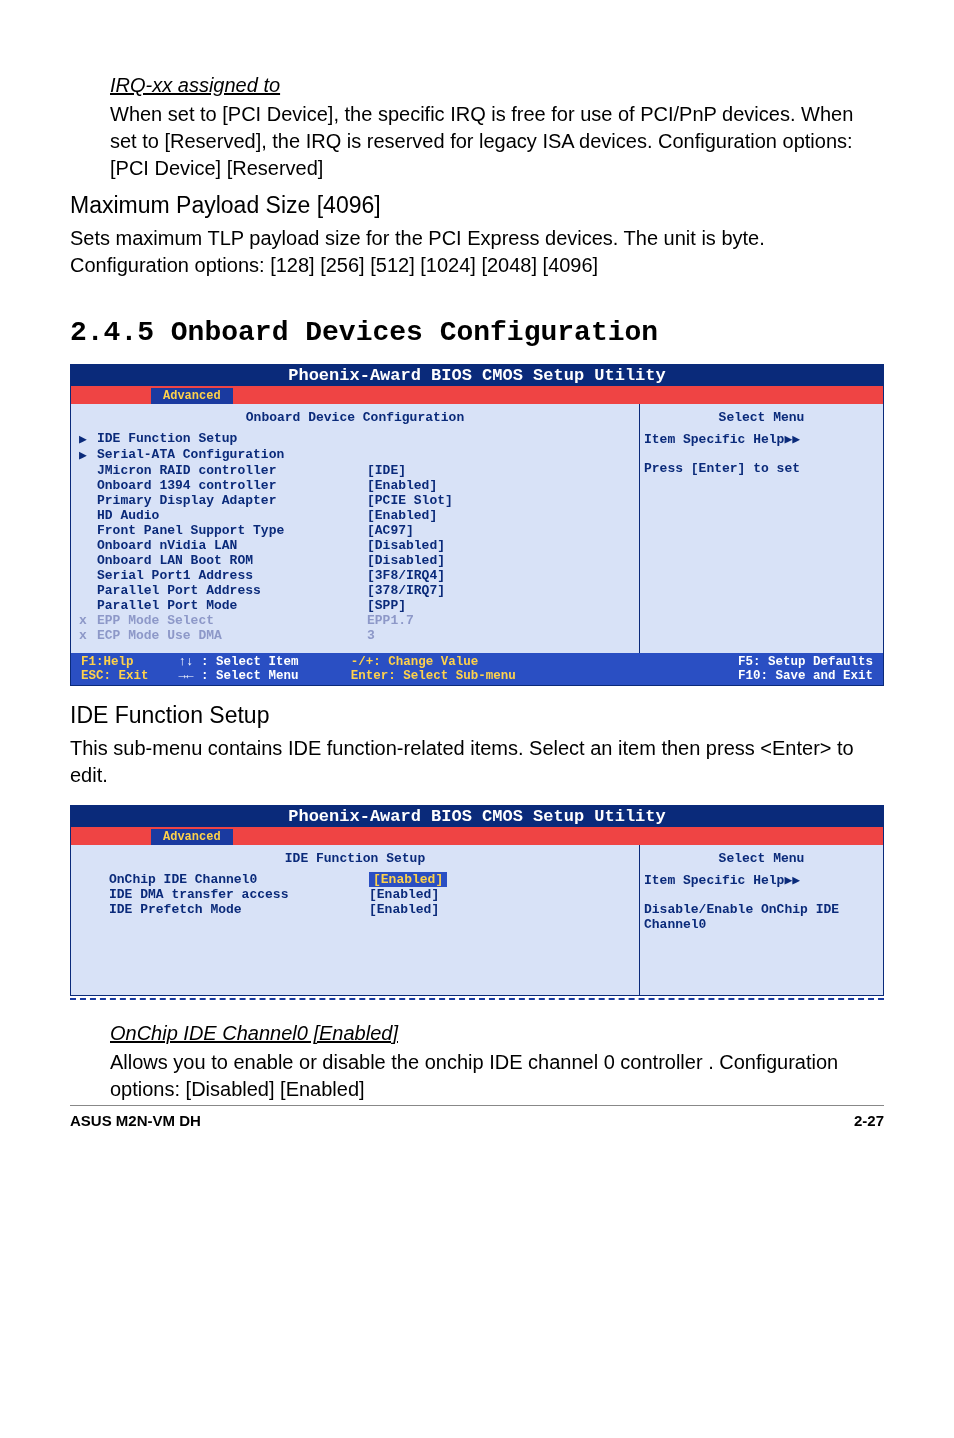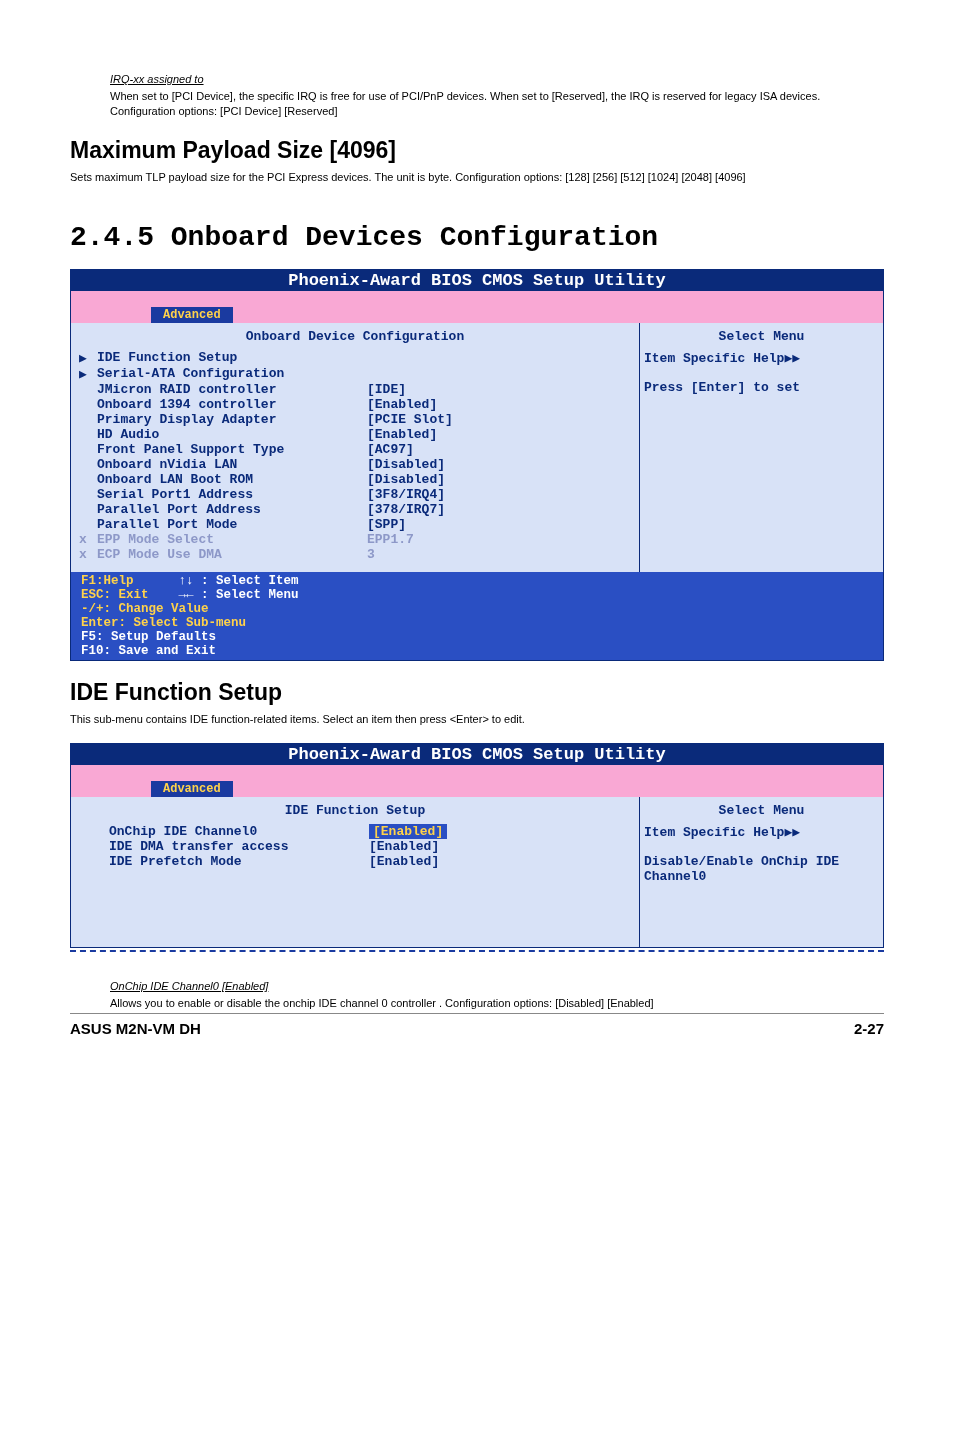--- a/index.html
+++ b/index.html
@@ -14,29 +14,29 @@
     padding: 70px 70px 30px 70px;
   }
   .indent {
     margin-left: 40px;
   }
   .para-title-underline {
     text-decoration: underline;
     font-style: italic;
   }
   p {
-    font-size: 11px;
+    font-size: 20px;
     line-height: 1.35;
     margin: 2px 0;
   }
   .section-h {
     font-family: "Trebuchet MS", Arial, sans-serif;
-    font-weight: bold;
+    font-weight: normal;
     font-size: 23px;
-    margin-top: 18px;
+    margin-top: 10px;
     margin-bottom: 6px;
   }
   .big-h {
     font-family: Liberation Mono, monospace;
     font-weight: bold;
     font-size: 28px;
     margin-top: 38px;
     margin-bottom: 12px;
   }
 
@@ -50,22 +50,22 @@
     margin: 16px 0;
   }
   .bios .titlebar {
     background: #0a2a7a;
     color: #fff;
     text-align: center;
     padding: 1px 0;
     font-size: 17px;
   }
   .bios .tabbar {
-    background: #f9a8d4;
-    height: 32px;
+    background: #ef4444;
+    height: 18px;
     display: flex;
     align-items: flex-end;
   }
   .bios .tab {
     background: #1a3aa0;
     color: #ffd24a;
     margin-left: 80px;
     padding: 1px 12px;
     font-size: 12px;
   }
@@ -96,21 +96,21 @@
     display: grid;
     grid-template-columns: 18px 270px 140px;
     row-gap: 0;
   }
   .bios .arrow { color:#0a2a7a; }
   .bios .dim { color: #8d98c8; }
   .bios .footer {
     background: #2a4fc3;
     color: #fff;
     display: grid;
-    grid-template-columns: 1fr;
+    grid-template-columns: 1fr 1fr 1fr;
     padding: 2px 10px;
     font-size: 12.5px;
     column-gap: 17px;
   }
   .bios .yellow { color: #ffd24a; }
 
   .hl {
     background:#2a4fc3;
     color:#ffd24a;
     padding: 0 4px;
@@ -210,21 +210,21 @@
     </div>
     <div class="footer">
       <div>
         <span class="yellow">F1:Help</span>&nbsp;&nbsp;&nbsp;&nbsp;&nbsp;&nbsp;<span>↑↓ : Select Item</span><br>
         <span class="yellow">ESC: Exit</span>&nbsp;&nbsp;&nbsp;&nbsp;<span>→← : Select Menu</span>
       </div>
       <div style="text-align:left">
         <span class="yellow">-/+: Change Value</span><br>
         <span class="yellow">Enter: Select Sub-menu</span>
       </div>
-      <div style="text-align:left">
+      <div style="text-align:right">
         <span>F5: Setup Defaults</span><br>
         <span>F10: Save and Exit</span>
       </div>
     </div>
   </div>
 
   <div class="section-h">IDE Function Setup</div>
   <p>This sub-menu contains IDE function-related items. Select an item then press &lt;Enter&gt; to edit.</p>
 
   <div class="bios" style="margin-bottom:0">
@@ -253,21 +253,21 @@
       <div class="right">
         <div class="right-title">Select Menu</div>
         <div>Item Specific Help▶▶</div>
         <div style="height:14px"></div>
         <div>Disable/Enable OnChip IDE Channel0</div>
       </div>
     </div>
   </div>
   <div class="dashed-bottom"></div>
 
-  <div class="indent" style="margin-top:27px">
+  <div class="indent" style="margin-top:20px">
     <p><span class="para-title-underline">OnChip IDE Channel0 [Enabled]</span></p>
     <p>Allows you to enable or disable the onchip IDE channel 0 controller . Configuration options: [Disabled] [Enabled]</p>
   </div>
 
   <div class="foot">
     <span>ASUS M2N-VM DH</span>
     <span>2-27</span>
   </div>
 
 </div>

